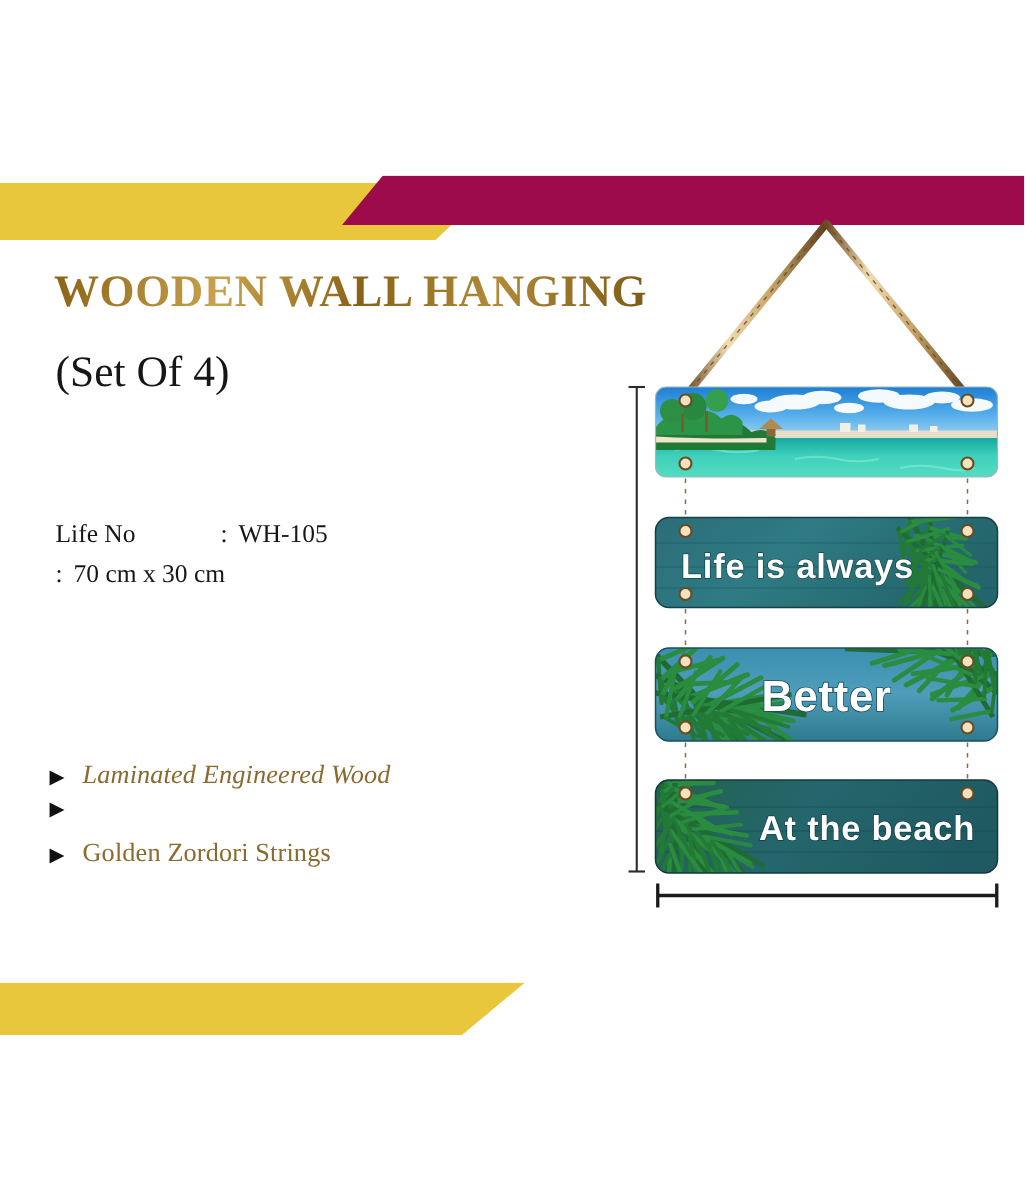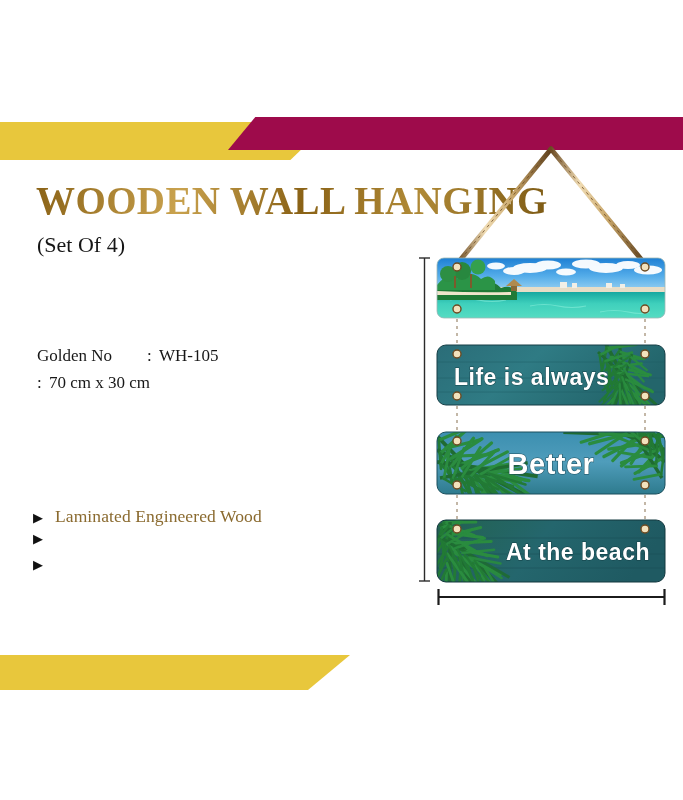--- a/index.html
+++ b/index.html
@@ -45,35 +45,35 @@
     height: 35px;
     background: #e8c73c;
     clip-path: polygon(0 0, 100% 0, 88% 100%, 0 100%);
   }
 
   
   .title {
     position: absolute;
     left: 36px;
     top: 178px;
-    font-size: 39px;
+    font-size: 30px;
     font-weight: bold;
     letter-spacing: 0.4px;
     color: #9a7324;
     background: linear-gradient(100deg, #8a6216 0%, #c9a24e 28%, #8a6216 52%, #b08a37 74%, #7d5a14 100%);
     -webkit-background-clip: text;
     background-clip: text;
     -webkit-text-fill-color: transparent;
     white-space: nowrap;
   }
   .subtitle {
     position: absolute;
     left: 37px;
     top: 232px;
-    font-size: 22px;
+    font-size: 29px;
     color: #161616;
     white-space: nowrap;
   }
 
   .specs {
     position: absolute;
     left: 37px;
     top: 346px;
     font-size: 17px;
     color: #171717;
@@ -125,40 +125,41 @@
 
   <div class="ribbon-gold-top"></div>
   <div class="ribbon-maroon-top"></div>
   <div class="ribbon-gold-bottom"></div>
 
   <div class="title">WOODEN WALL HANGING</div>
   <div class="subtitle">(Set Of 4)</div>
 
   <div class="specs">
     <div class="spec-row">
-      <span class="spec-label">Golden No</span>
+      <span class="spec-label">Life No</span>
       <span class="spec-sep">:</span>
       <span class="spec-value">WH-105</span>
     </div>
     <div class="spec-row">
       <span class="spec-sep">:</span>
       <span class="spec-value">70 cm x 30 cm</span>
     </div>
   </div>
 
   <div class="features">
     <div class="feature-row">
       <span class="feature-marker">▶</span>
-      <span class="feature-text" id="f0" style="color: rgb(138, 106, 47);">Laminated Engineered Wood</span>
+      <span class="feature-text" id="f0" style="color: rgb(138, 106, 47); font-style: italic;">Laminated Engineered Wood</span>
     </div>
     <div class="feature-row">
       <span class="feature-marker">▶</span>
     </div>
     <div class="feature-row">
       <span class="feature-marker">▶</span>
+      <span class="feature-text" id="f2" style="color: rgb(138, 106, 47);">Golden Zordori Strings</span>
     </div>
   </div>
 
   <div class="product">
     <svg width="273" height="470" viewBox="0 0 273 470" xmlns="http://www.w3.org/2000/svg">
       <defs>
 
         <linearGradient id="ropeGrad" x1="0" y1="0" x2="1" y2="0">
           <stop offset="0%" stop-color="#6b4a22"></stop>
           <stop offset="30%" stop-color="#f0dcb4"></stop>

